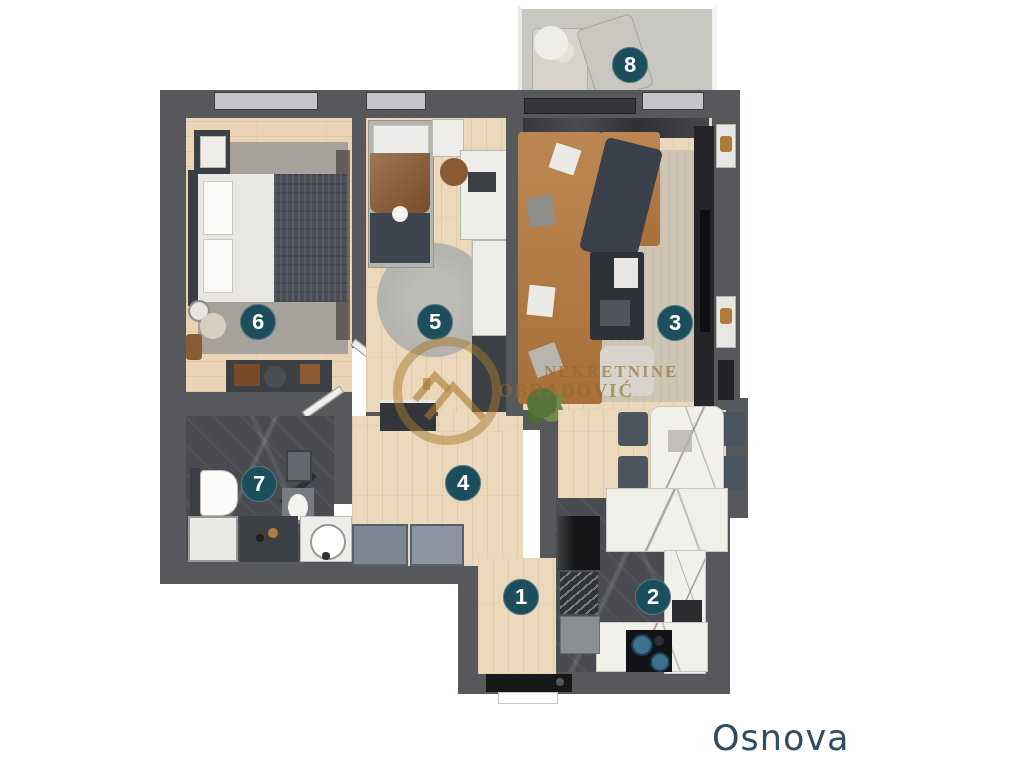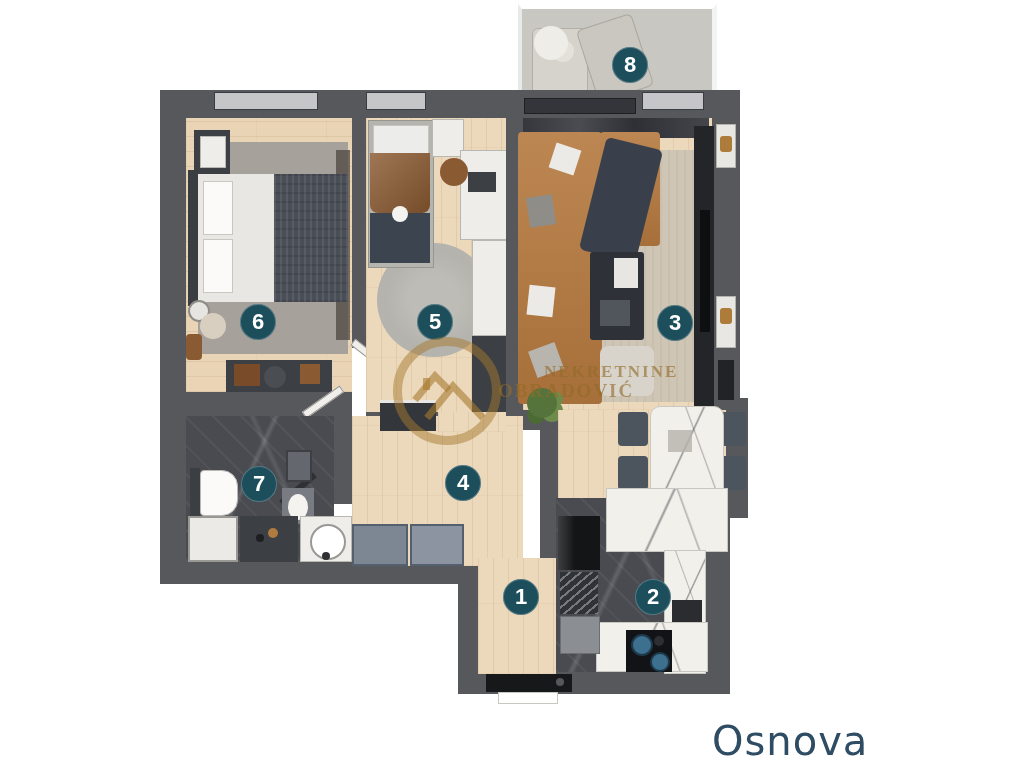--- a/index.html
+++ b/index.html
@@ -32,21 +32,21 @@
                      repeating-linear-gradient(0deg, rgba(0,0,0,.10) 0 2px, transparent 2px 9px);}
   .leather{background:#b5793f;
     background-image:linear-gradient(180deg, rgba(255,255,255,.10), rgba(0,0,0,.08));}
   .white-box{background:#efedea;border:1px solid #b9b7b2;}
   .dark-box{background:#3c3f44;}
   .win{background:#c6c6c9;border:1px solid #3b3c40;box-sizing:border-box;}
   .badge{width:36px;height:36px;border-radius:50%;background:#1d4e5c;color:#fff;
          display:flex;align-items:center;justify-content:center;
          font-size:22px;font-weight:bold;transform:translate(-50%,-50%);
          box-shadow:0 0 0 1px rgba(255,255,255,.25) inset;}
-  #title{font-family:"DejaVu Sans", sans-serif;font-size:40px;color:#2e4c63;letter-spacing:1px;}
+  #title{font-family:"DejaVu Sans", sans-serif;font-size:35px;color:#2e4c63;letter-spacing:1px;}
   .wm-text{font-family:"Liberation Serif", serif;color:rgba(146,106,40,.62);
            letter-spacing:2px;font-weight:bold;line-height:20px;}
 </style>
 </head>
 <body>
 
 <div id="stage">
 
   <div class="abs balcony-floor" style="left:518px;top:4px;width:190px;height:88px;border-top:5px solid #fff;border-right:5px solid #f2f3f3;border-left:4px solid #e8e9e9;"></div>
   <div class="abs" style="left:532px;top:28px;width:54px;height:76px;background:#d6d3cd;border:1px solid #b2afa9;border-radius:6px;"></div>

